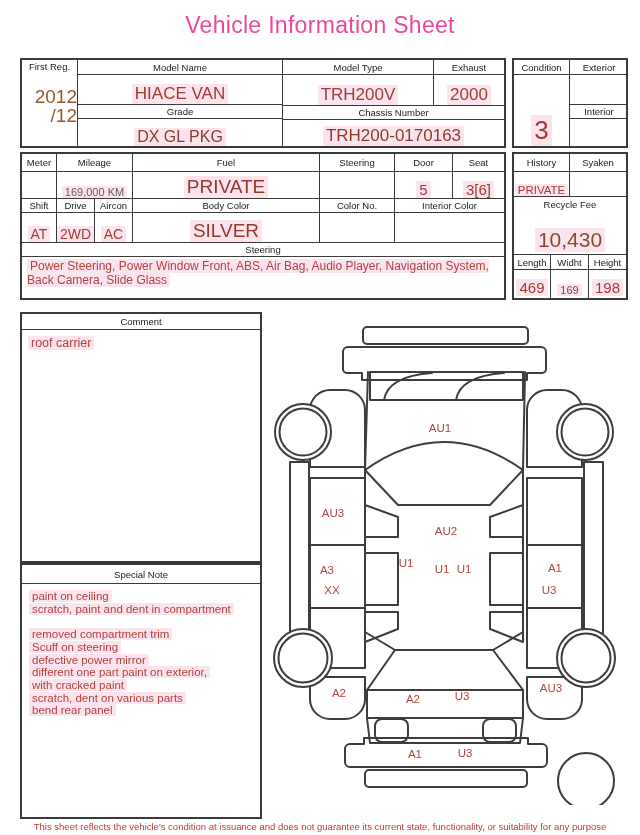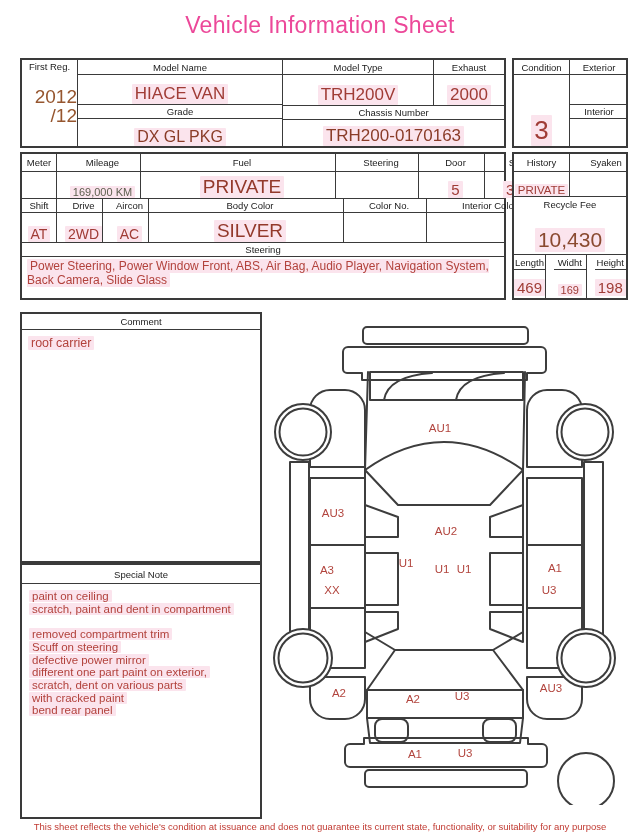--- a/index.html
+++ b/index.html
@@ -6,21 +6,21 @@
   html, body { width: 640px; height: 835px; background: #ffffff; }
   body { font-family: "Liberation Sans", sans-serif; position: relative; color: #1a1a1a; overflow: hidden; }
   .title { position: absolute; top: 12px; left: 0; width: 640px; text-align: center; font-size: 23px; letter-spacing: .3px; color: #ec4899; }
   .box { position: absolute; border: 2px solid #3a3a3a; background: #fff; }
   .cell { position: absolute; }
   .hdr { font-size: 9.5px; color: #1a1a1a; display: flex; align-items: center; justify-content: center; white-space: nowrap; }
   .val { display: flex; align-items: flex-end; justify-content: center; color: #a03c36; white-space: nowrap; }
   .br { border-right: 1px solid #3a3a3a; }
   .bb { border-bottom: 1px solid #3a3a3a; }
   .bt { border-top: 1px solid #3a3a3a; }
-  .row { display: flex; width: 100%; gap: 8px; }
+  .row { display: flex; width: 100%; }
   .row .hdr, .row .val { flex: 0 0 auto; }
   .hl { background: #fbe4ed; padding: 0 3px; border-radius: 1px; }
   .hl:empty { background: transparent; padding: 0; }
   .equip-text { font-size: 12px; line-height: 13.5px; color: #b2423c; padding: 3px 5px; white-space: normal; }
   .comment-text { font-size: 12.5px; color: #b2423c; padding: 6px; }
   .note-lines { padding: 6px 7px; }
   .note-line { font-size: 11.5px; line-height: 12.7px; color: #b2423c; white-space: nowrap; }
   .footer { position: absolute; top: 821px; left: 0; width: 640px; text-align: center; font-size: 9.5px; color: #c13b33; }
   .diagram { position: absolute; left: 268px; top: 313px; }
   .car-lines { fill: none; stroke: #3d3d3d; stroke-width: 2; stroke-linejoin: round; stroke-linecap: round; }
@@ -203,22 +203,22 @@
   <div class="box" style="left:20px;top:563px;width:242px;height:256px">
     <div class="hdr bb" style="height:19px">Special Note</div>
     <div class="note-lines">
         <div class="note-line"><span class="hl">paint on ceiling</span></div>
         <div class="note-line"><span class="hl">scratch, paint and dent in compartment</span></div>
         <div class="note-line">&nbsp;</div>
         <div class="note-line"><span class="hl">removed compartment trim</span></div>
         <div class="note-line"><span class="hl">Scuff on steering</span></div>
         <div class="note-line"><span class="hl">defective power mirror</span></div>
         <div class="note-line"><span class="hl">different one part paint on exterior,</span></div>
+        <div class="note-line"><span class="hl">with cracked paint</span></div>
         <div class="note-line"><span class="hl">scratch, dent on various parts</span></div>
-        <div class="note-line"><span class="hl">with cracked paint</span></div>
         <div class="note-line"><span class="hl">bend rear panel</span></div>
       </div>
   </div>
 
   <svg class="diagram" width="372" height="492" viewBox="0 0 372 492">
     <g class="car-lines">
 
       <rect x="95" y="14" width="165" height="17" rx="4"></rect>
       <path d="M80,34 h193 a5,5 0 0 1 5,5 v17 a4,4 0 0 1 -4,4 h-15 v7 h-165 v-7 h-15 a4,4 0 0 1 -4,-4 v-17 a5,5 0 0 1 5,-5 z"></path>
 

